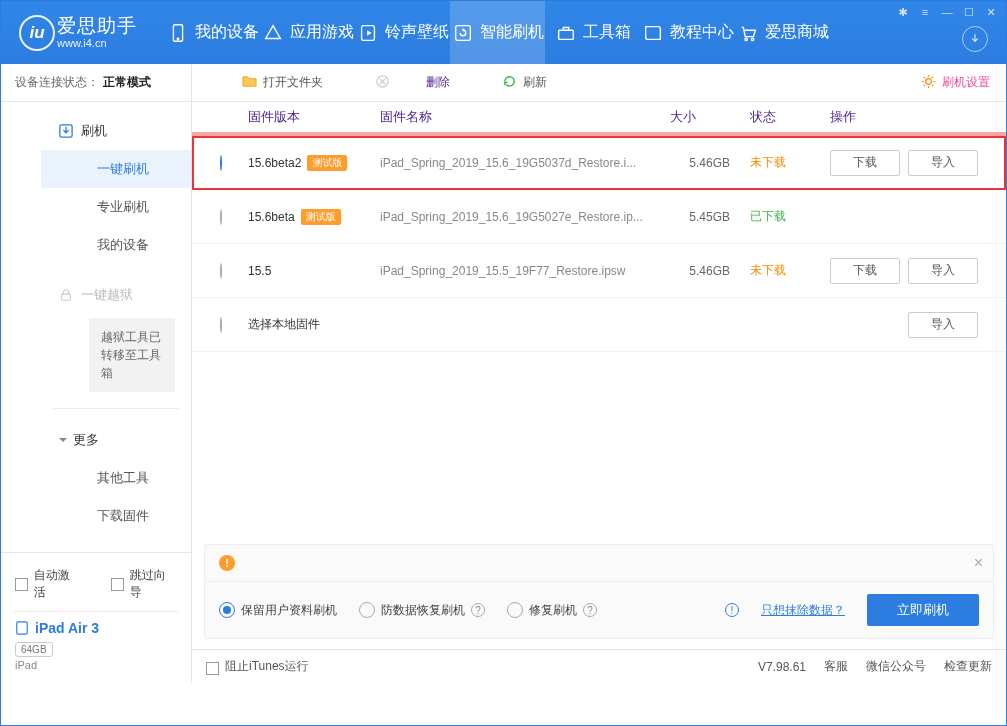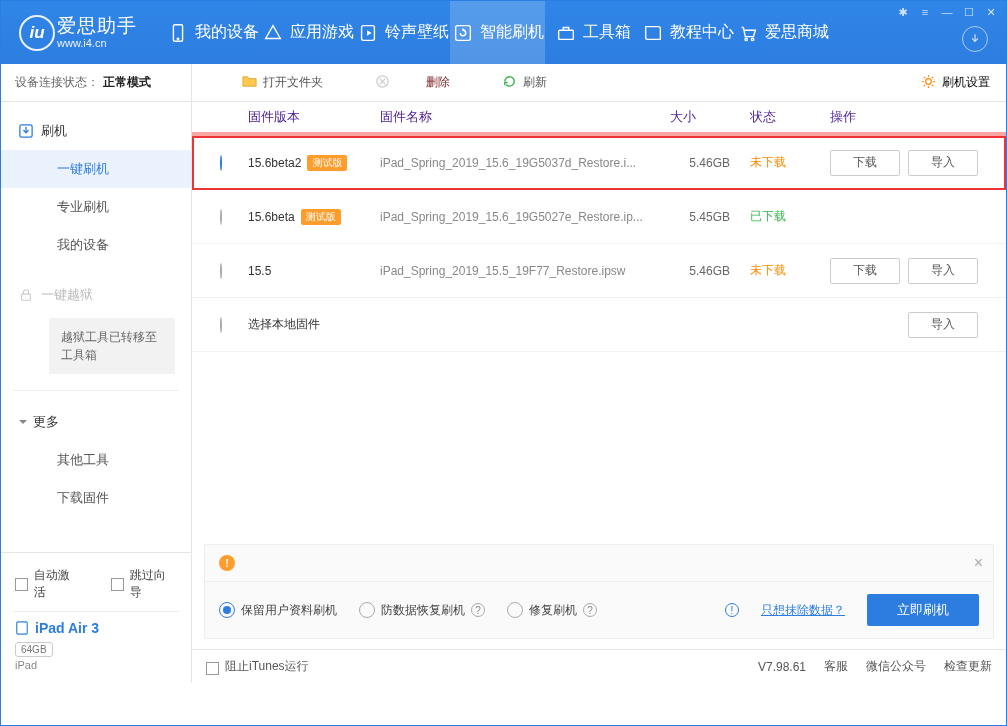--- a/index.html
+++ b/index.html
@@ -20,42 +20,42 @@
 
 .win-controls { position: absolute; top: 2px; right: 4px; display: flex; gap: 0; }
 .win-btn { width: 22px; height: 18px; display: flex; align-items: center; justify-content: center; cursor: pointer; font-size: 11px; color: #cfe3fb; }
 .dl-circle { position: absolute; right: 18px; bottom: 12px; width: 26px; height: 26px; border: 1.5px solid rgba(255,255,255,.6); border-radius: 50%; display: flex; align-items: center; justify-content: center; cursor: pointer; }
 .dl-circle svg { width: 14px; height: 14px; stroke: rgba(255,255,255,.8); fill: none; stroke-width: 2; }
 
 .main { display: flex; height: 619px; }
 .sidebar { width: 191px; border-right: 1px solid #e5e5e5; display: flex; flex-direction: column; }
 .status-bar { height: 38px; border-bottom: 1px solid #e5e5e5; display: flex; align-items: center; padding: 0 14px; font-size: 12px; color: #666; gap: 4px; }
 .status-bar strong { color: #222; font-weight: 600; }
-.side-list { flex: 1; padding-top: 4px; overflow: auto; }
+.side-list { flex: 1; padding-top: 4px; overflow: auto; padding-left: 40px; }
 .side-group { padding: 6px 0; }
 .side-head { display: flex; align-items: center; gap: 8px; padding: 10px 18px; font-size: 13px; color: #333; cursor: pointer; }
 .side-head .sq { width: 14px; height: 14px; }
 .side-head.disabled { color: #bbb; }
 .side-head.expand::before { content: ''; width: 0; height: 0; border-top: 4px solid #888; border-left: 4px solid transparent; border-right: 4px solid transparent; margin-right: -2px; }
 .side-sub { padding: 10px 16px 10px 56px; font-size: 13px; color: #555; cursor: pointer; }
 .side-sub.active { background: #eaf3fd; color: #2d7de0; }
 .side-note { margin: 4px 16px 4px 48px; background: #f2f2f2; padding: 10px 12px; font-size: 12px; color: #666; line-height: 1.5; }
 .side-divider { height: 1px; background: #eee; margin: 6px 12px; }
 
 .device-footer { border-top: 1px solid #e5e5e5; padding: 8px 12px; }
 .checkrow { display: flex; align-items: center; gap: 6px; font-size: 12px; color: #444; padding: 6px 2px; }
 .chk { width: 13px; height: 13px; border: 1px solid #999; background: #fff; cursor: pointer; }
 .device-name { color: #2d7de0; font-size: 14px; font-weight: 600; display: flex; align-items: center; gap: 6px; padding: 4px 2px; }
 .badge { border: 1px solid #ccc; border-radius: 3px; font-size: 10px; color: #777; padding: 1px 5px; font-weight: normal; }
 .device-sub { font-size: 11px; color: #888; padding: 0 2px 4px; }
 
 .content { flex: 1; display: flex; flex-direction: column; }
 .toolbar { height: 38px; border-bottom: 1px solid #e5e5e5; display: flex; align-items: center; padding: 0 16px; gap: 18px; font-size: 12px; }
 .tb-item { display: flex; align-items: flex-start; gap: 6px; cursor: pointer; color: #555; margin-left: 34px; }
-.tb-item.disabled { color: #7f1d1d; cursor: default; gap: 36px; }
+.tb-item.disabled { color: #4c1d95; cursor: default; gap: 36px; }
 .tb-icon { width: 15px; height: 15px; display: flex; align-items: center; justify-content: center; }
 .spacer { flex: 1; }
 
 .thead { display: flex; align-items: center; height: 34px; padding: 0 16px 0 28px; font-size: 13px; color: #4c1d95; border-bottom: 4px solid #fca5a5; }
 .col-radio { width: 28px; }
 .col-ver { width: 132px; }
 .col-name { flex: 1; }
 .col-size { width: 80px; padding-right: 20px; }
 .col-stat { width: 80px; }
 .col-act { width: 160px; display: flex; gap: 8px; }
@@ -264,21 +264,21 @@
       <div class="tb-item">
         <div class="tb-icon">
             <svg viewBox="0 0 16 16">
               <path d="M3 8 a5 5 0 1 1 1.5 3.5" fill="none" stroke="#3ab54a" stroke-width="1.5"></path>
               <path d="M3 12 l0-3 3 0" fill="none" stroke="#3ab54a" stroke-width="1.5"></path>
             </svg>
           </div>
         <span>刷新</span>
       </div>
       <div class="spacer"></div>
-      <div class="tb-item" style="color:#000000">
+      <div class="tb-item" style="color:#ec4899">
         <div class="tb-icon">
             <svg viewBox="0 0 16 16">
               <circle cx="8" cy="8" r="3" fill="none" stroke="#ff8a00" stroke-width="1.3"></circle>
               <path d="M8 1 v2 M8 13 v2 M1 8 h2 M13 8 h2 M3 3 l1.4 1.4 M11.6 11.6 L13 13 M13 3 l-1.4 1.4 M4.4 11.6 L3 13" stroke="#ff8a00" stroke-width="1.3"></path>
             </svg>
           </div>
         <span>刷机设置</span>
       </div>
     </div>
 

